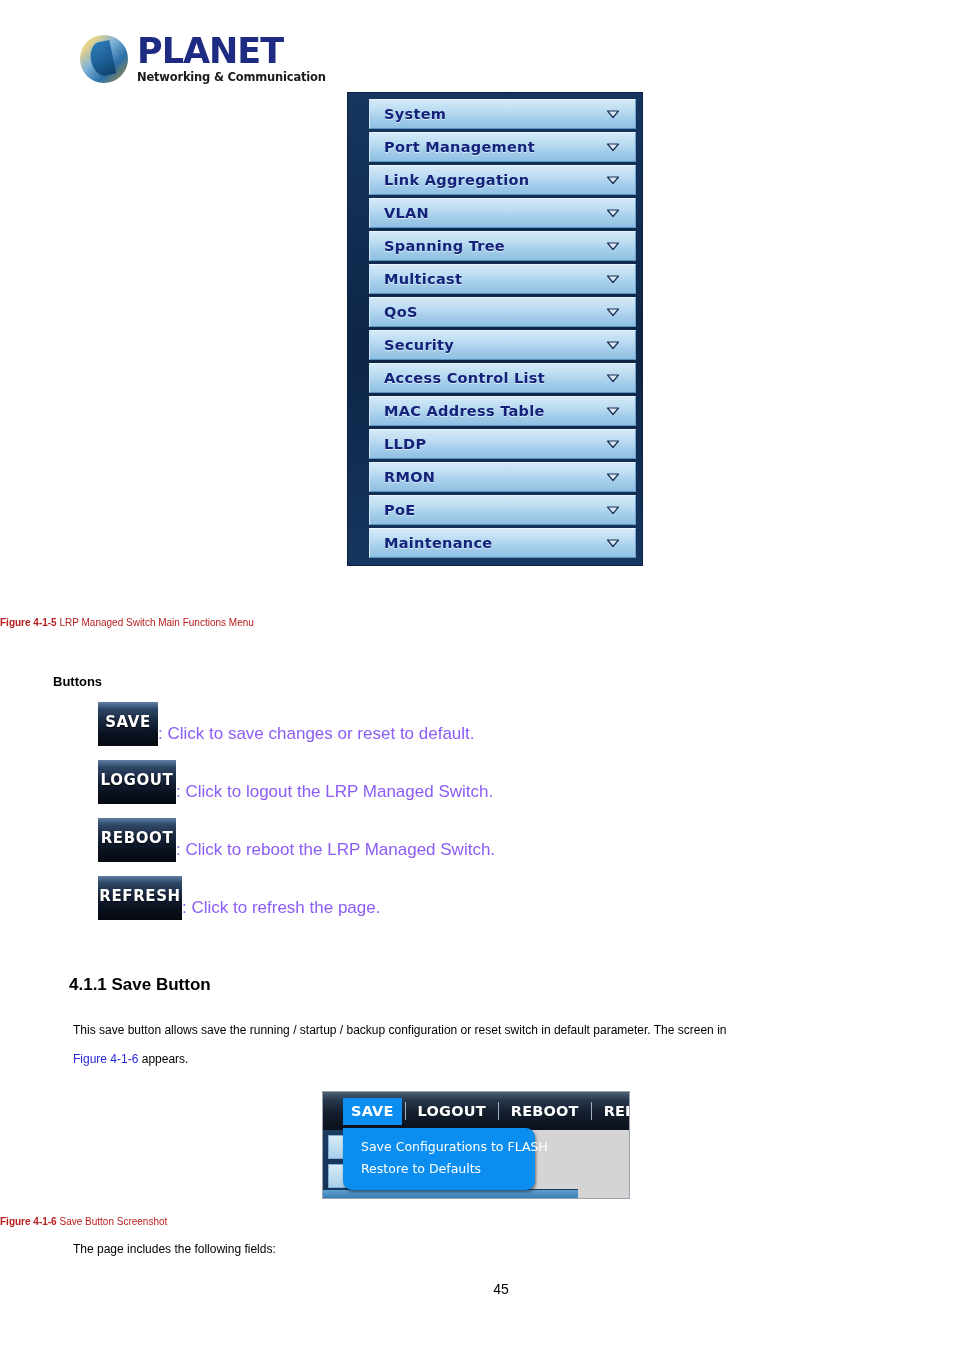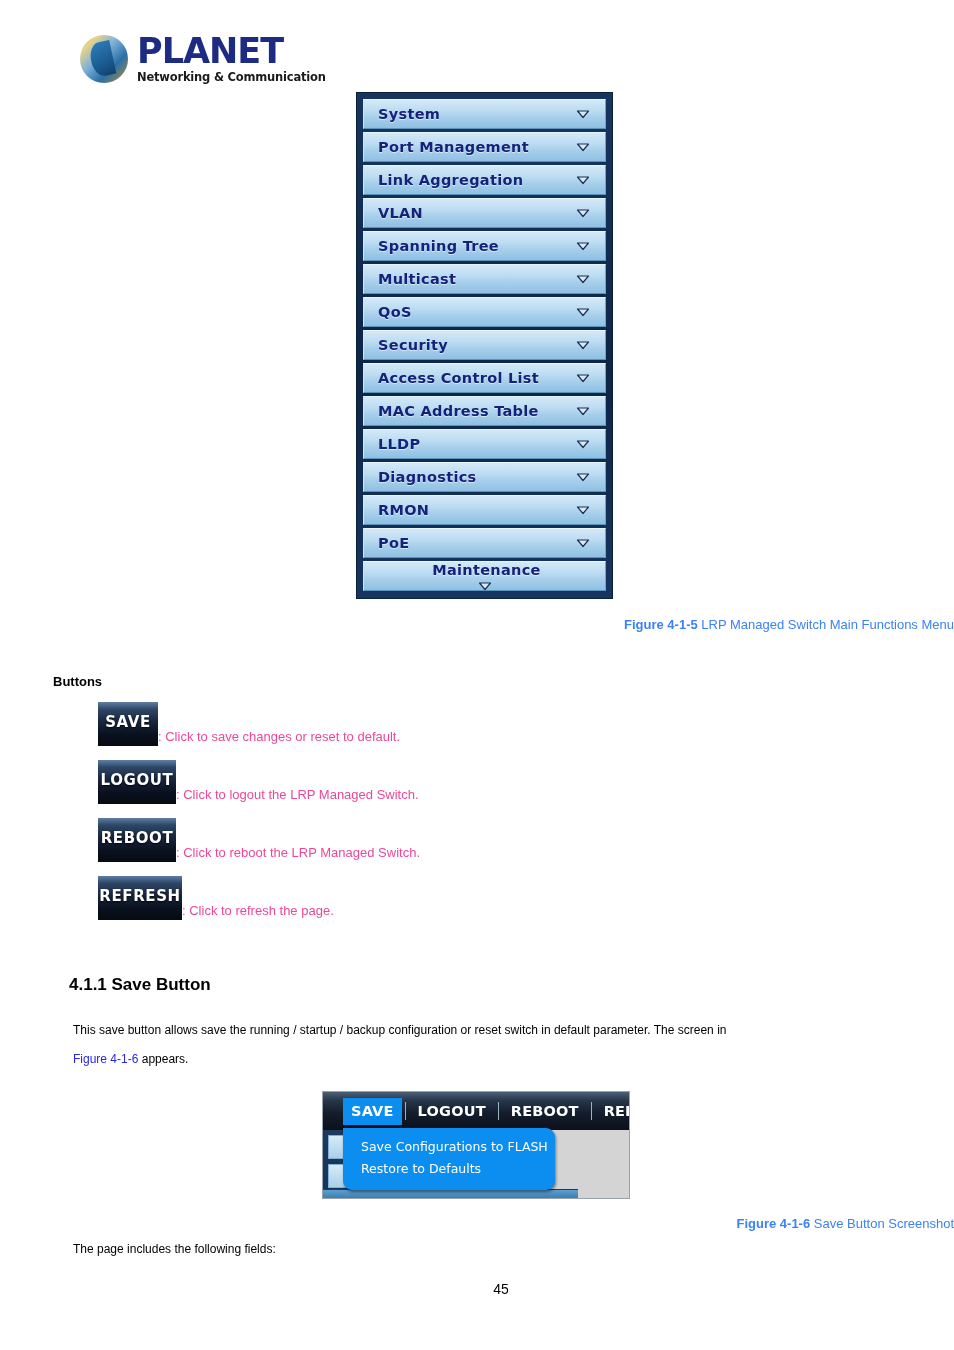--- a/index.html
+++ b/index.html
@@ -59,41 +59,40 @@
     line-height: 1;
     margin-top: 3px;
     letter-spacing: -0.2px;
   }
 
   
   .menu-figure {
     position: absolute;
     left: 347px;
     top: 92px;
-    width: 257px;
-    padding: 6px 6px 7px 6px;
+    width: 296px;
+    padding: 6px 6px 7px 21px;
     background: linear-gradient(180deg, #16325c 0%, #102murk 0%, #0d2547 55%, #14365f 100%);
     background: linear-gradient(180deg, #16355f 0%, #0d2546 55%, #16355f 100%);
     border: 1px solid #0b1f3b;
-    margin-left: 9px;
   }
   .menu-item {
     position: relative;
     height: 30px;
     margin-bottom: 3px;
     background: linear-gradient(180deg, #d4e9f7 0%, #bcdcf2 38%, #a7cfeb 62%, #8fc0e3 100%);
     border-top: 1px solid #e8f5fd;
     border-left: 1px solid #cfe6f6;
     border-right: 1px solid #6ea6cf;
     border-bottom: 1px solid #5c93bd;
     display: flex;
     align-items: center;
     padding: 0 10px 0 14px;
   }
-  .menu-item:last-child { margin-bottom: 0; flex-direction: column; }
+  .menu-item:last-child { margin-bottom: 0; }
   .menu-label {
     font-family: "DejaVu Sans", sans-serif;
     font-weight: bold;
     font-size: 14.5px;
     color: #14227a;
     letter-spacing: 0.3px;
     text-shadow: 0 1px 0 rgba(255,255,255,0.55);
     flex: 1 1 auto;
     white-space: nowrap;
   }
@@ -103,24 +102,24 @@
     flex: 0 0 auto;
     display: block;
     margin-right: 4px;
   }
 
   
   .caption {
     position: absolute;
     width: 100%;
     left: 0;
-    text-align: right;
-    font-family: "Liberation Sans", sans-serif;
-    font-size: 13px;
-    color: #3b82f6;
+    text-align: left;
+    font-family: "Liberation Sans", sans-serif;
+    font-size: 10px;
+    color: #b91c1c;
   }
   .caption b { font-weight: bold; }
 
   
   .buttons-heading {
     position: absolute;
     left: 53px;
     top: 674px;
     font-size: 13px;
     font-weight: bold;
@@ -143,22 +142,22 @@
     font-family: "DejaVu Sans", sans-serif;
     font-weight: bold;
     font-size: 15px;
     color: #ffffff;
     letter-spacing: 0.6px;
     text-shadow: 0 1px 2px rgba(0,0,0,0.85);
     transform: translateY(-2px);
   }
   .btn-desc {
     font-family: "Liberation Sans", sans-serif;
-    font-size: 13px;
-    color: #ec4899;
+    font-size: 17px;
+    color: #8b5cf6;
     white-space: nowrap;
     padding-bottom: 2px;
   }
 
   
   .sec-heading {
     position: absolute;
     left: 69px;
     top: 975px;
     font-family: "Liberation Sans", sans-serif;
@@ -249,21 +248,21 @@
     left: 255px;
     top: 38px;
     right: 0;
     bottom: 0;
     background: #d4d4d4;
   }
   .dropdown {
     position: absolute;
     left: 20px;
     top: 36px;
-    width: 212px;
+    width: 192px;
     height: 62px;
     background: #0b8ef0;
     border-radius: 0 9px 9px 9px;
     box-shadow: 1px 2px 3px rgba(0,0,0,0.45);
     padding: 8px 0 0 18px;
   }
   .dropdown-item {
     font-family: "DejaVu Sans", sans-serif;
     font-size: 12.5px;
     color: #ffffff;
@@ -350,26 +349,20 @@
       </svg>
     </div>
     <div class="menu-item">
       <span class="menu-label">MAC Address Table</span>
       <svg class="chevron" viewBox="0 0 16 16">
         <polygon points="2.5,5 13.5,5 8,11.5" fill="#dce9f4" stroke="#1b2f55" stroke-width="1.2" stroke-linejoin="round"></polygon>
       </svg>
     </div>
     <div class="menu-item">
       <span class="menu-label">LLDP</span>
-      <svg class="chevron" viewBox="0 0 16 16">
-        <polygon points="2.5,5 13.5,5 8,11.5" fill="#dce9f4" stroke="#1b2f55" stroke-width="1.2" stroke-linejoin="round"></polygon>
-      </svg>
-    </div>
-    <div class="menu-item">
-      <span class="menu-label">Diagnostics</span>
       <svg class="chevron" viewBox="0 0 16 16">
         <polygon points="2.5,5 13.5,5 8,11.5" fill="#dce9f4" stroke="#1b2f55" stroke-width="1.2" stroke-linejoin="round"></polygon>
       </svg>
     </div>
     <div class="menu-item">
       <span class="menu-label">RMON</span>
       <svg class="chevron" viewBox="0 0 16 16">
         <polygon points="2.5,5 13.5,5 8,11.5" fill="#dce9f4" stroke="#1b2f55" stroke-width="1.2" stroke-linejoin="round"></polygon>
       </svg>
     </div>

